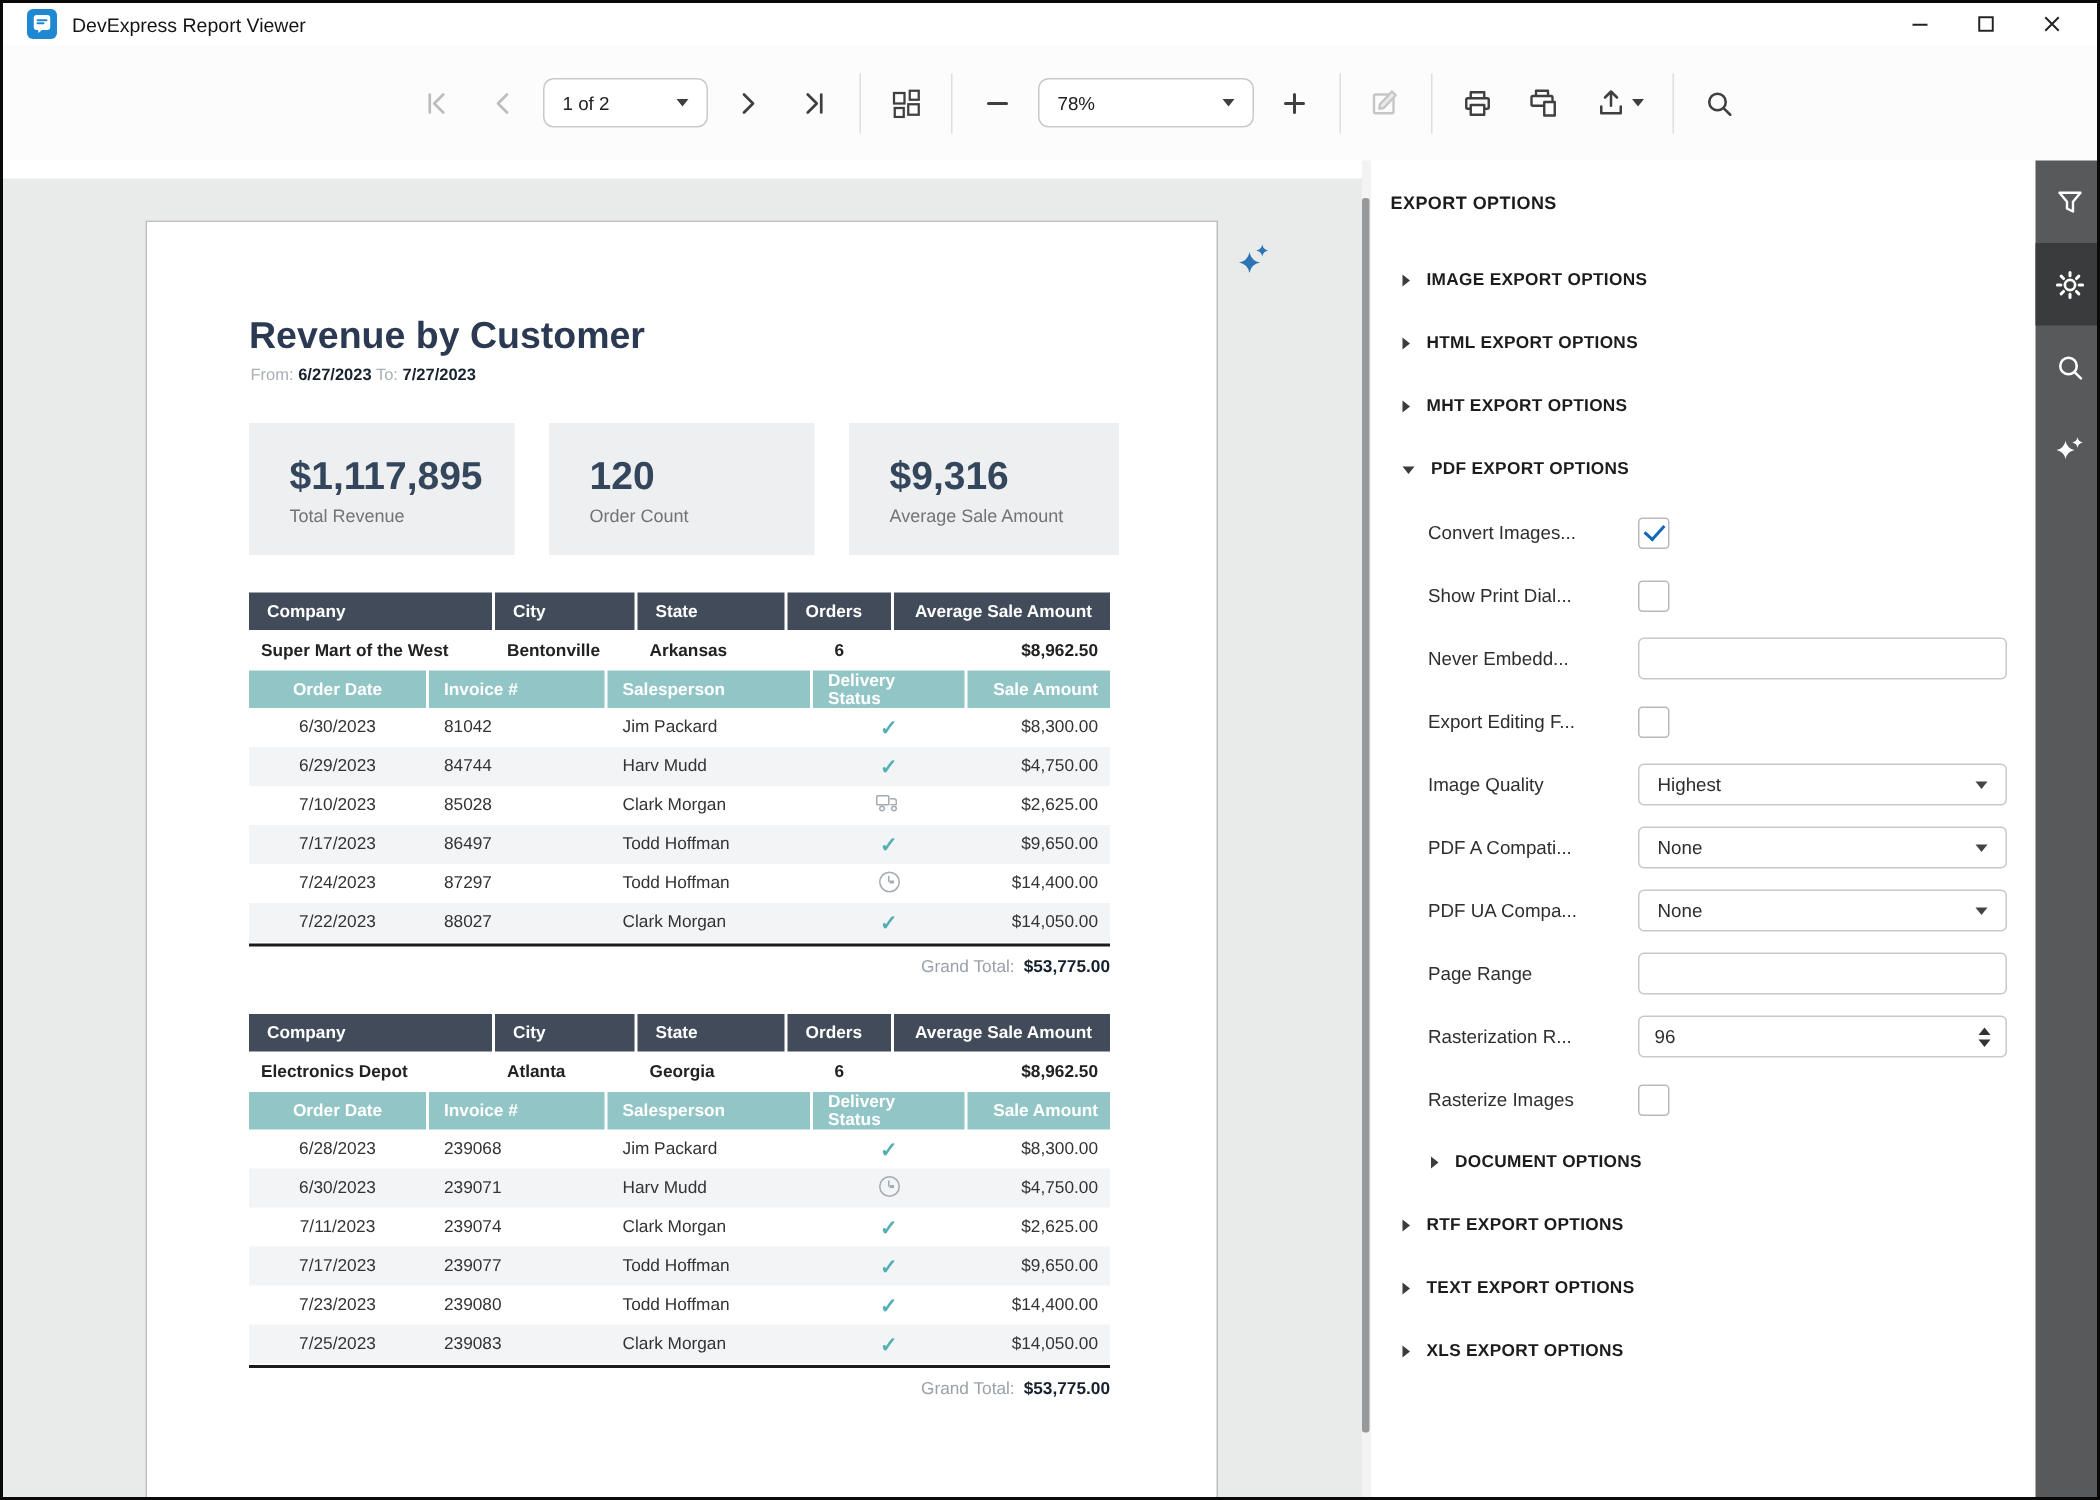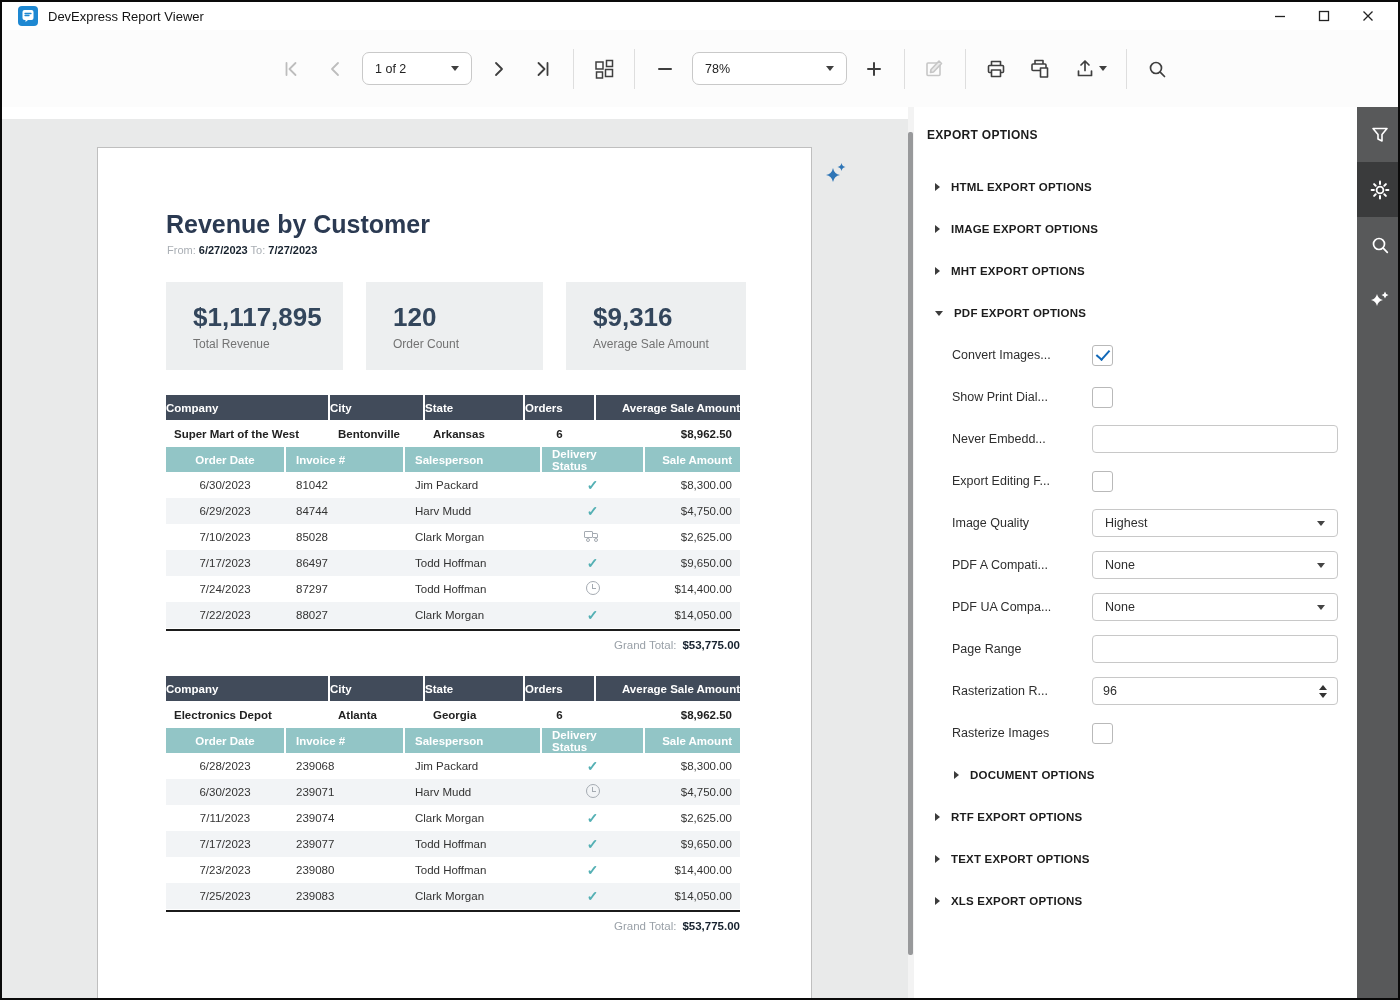--- a/index.html
+++ b/index.html
@@ -13,21 +13,21 @@
   #title-text { margin-left:10px; font-size:13px; color:#141414; }
   #win-controls { position:absolute; right:8px; top:0; height:28px; display:flex; }
   .win-btn { width:44px; height:28px; display:flex; align-items:center; justify-content:center; cursor:pointer; }
 
   
   #toolbar { position:absolute; left:0; top:28px; width:100%; height:77px; background:#fcfcfc; display:flex; align-items:center; padding-left:272px; gap:10px; }
   .tb-btn { width:34px; height:34px; display:flex; align-items:center; justify-content:center; cursor:pointer; border-radius:4px; flex:0 0 auto; }
   .tb-sep { width:1px; height:40px; background:#dedede; margin:0 3px; flex:0 0 auto; }
   .tb-combo { height:33px; background:#fff; border:1px solid #c9c9c9; border-radius:7px; display:flex; align-items:center; justify-content:space-between; padding:0 12px; font-size:12.5px; color:#222; cursor:pointer; flex:0 0 auto; }
   #page-combo { width:110px; }
-  #zoom-combo { width:155px; }
+  #zoom-combo { width:144px; }
   .caret { width:0; height:0; border-left:4px solid transparent; border-right:4px solid transparent; border-top:5px solid #3f3f3f; }
   .tb-export { width:46px; }
   .tb-export .caret { margin-left:3px; }
 
   
   #main { position:absolute; left:0; top:105px; width:100%; height:893px; }
   #docarea { position:absolute; left:0; top:12px; width:906px; height:100%; background:#e9eaea; }
   #panel-scrollbar { position:absolute; left:906px; top:0; width:6px; height:100%; background:#f3f3f3; }
   #panel-scroll-thumb { position:absolute; left:0; top:25px; width:5px; height:823px; background:#98999b; border-radius:2px; cursor:pointer; }
 
@@ -43,21 +43,21 @@
   #kpis { position:absolute; left:68px; top:134px; display:flex; gap:23px; }
   .kpi { width:177px; height:88px; background:#edeff0; padding:20px 0 0 27px; }
   .kpi:last-child { width:180px; }
   .kpi-value { font-size:26px; font-weight:bold; color:#33465c; }
   .kpi-label { margin-top:4px; font-size:12px; color:#737373; }
 
   .rtable { position:absolute; left:68px; width:574px; }
   #table-0 { top:247px; }
   #table-1 { top:528px; }
   .ghead, .grow { display:grid; grid-template-columns:162px 93px 98px 69px 144px; column-gap:2px; }
-  .ghead .cell { background:#414b5a; color:#fff; font-weight:bold; font-size:11.5px; height:25px; display:flex; align-items:center; padding:0 0; }
+  .ghead .cell { background:#414b5a; color:#fff; font-weight:bold; font-size:11.5px; height:25px; display:flex; align-items:center; padding:0 12px; }
   .ghead .cell.r { justify-content:flex-end; }
   .grow { height:27px; align-items:center; font-size:11.5px; font-weight:bold; color:#222; }
   .grow .cell { padding:0 8px; }
   .grow .cell.c { text-align:center; }
   .grow .cell.r { text-align:right; }
   .dhead, .drow { display:grid; grid-template-columns:118px 117px 135px 101px 95px; column-gap:2px; }
   .dhead .cell { background:#92c5c6; color:#fff; font-weight:bold; font-size:11.5px; height:25px; display:flex; align-items:center; padding:0 10px; }
   .dhead .cell.c { justify-content:center; }
   .dhead .cell.r { justify-content:flex-end; padding-right:8px; }
   .drow { height:26px; align-items:center; font-size:11.5px; color:#333; }
@@ -507,26 +507,26 @@
       <div id="panel-scroll-thumb"></div>
     </div>
 
     <div id="panel">
       <div id="panel-title">EXPORT OPTIONS</div>
       <div id="panel-body">
         <div>
 
   <div class="sect">
     <span class="arrow"></span>
-    <span class="slabel">HTML EXPORT OPTIONS</span>
+    <span class="slabel">IMAGE EXPORT OPTIONS</span>
   </div>
 
   <div class="sect">
     <span class="arrow"></span>
-    <span class="slabel">IMAGE EXPORT OPTIONS</span>
+    <span class="slabel">HTML EXPORT OPTIONS</span>
   </div>
 
   <div class="sect">
     <span class="arrow"></span>
     <span class="slabel">MHT EXPORT OPTIONS</span>
   </div>
 </div>
         <div class="sect expanded">
           <span class="arrow"></span>
           <span class="slabel">PDF EXPORT OPTIONS</span>

